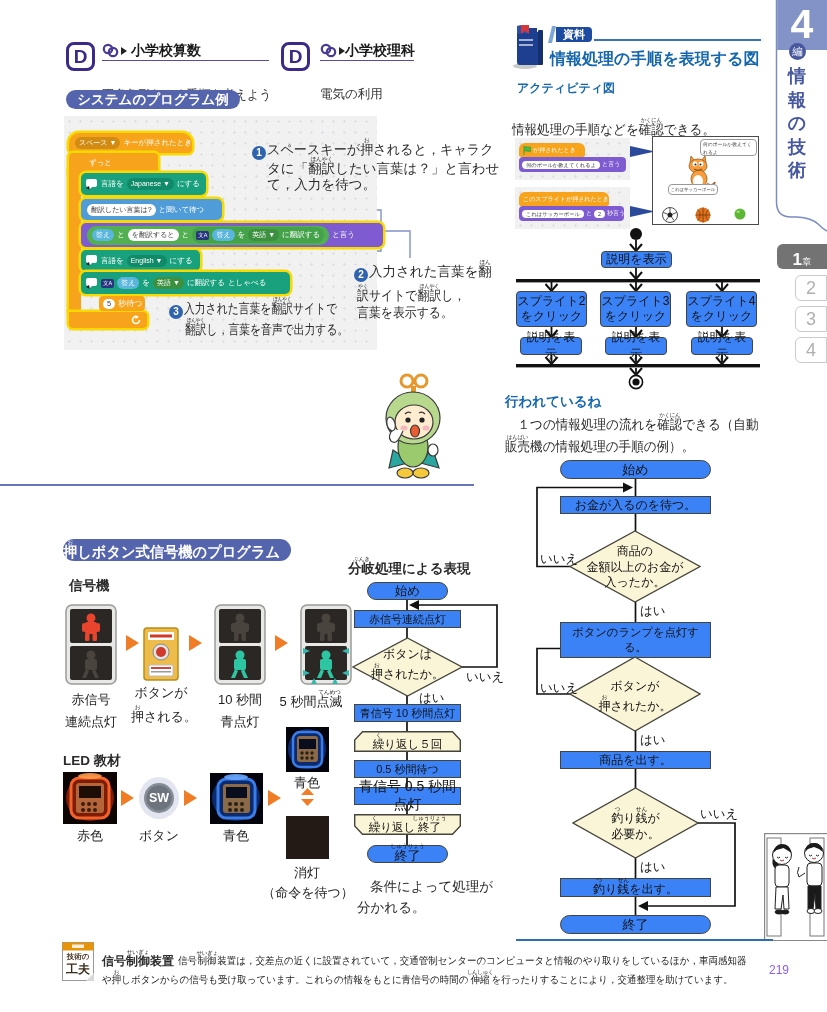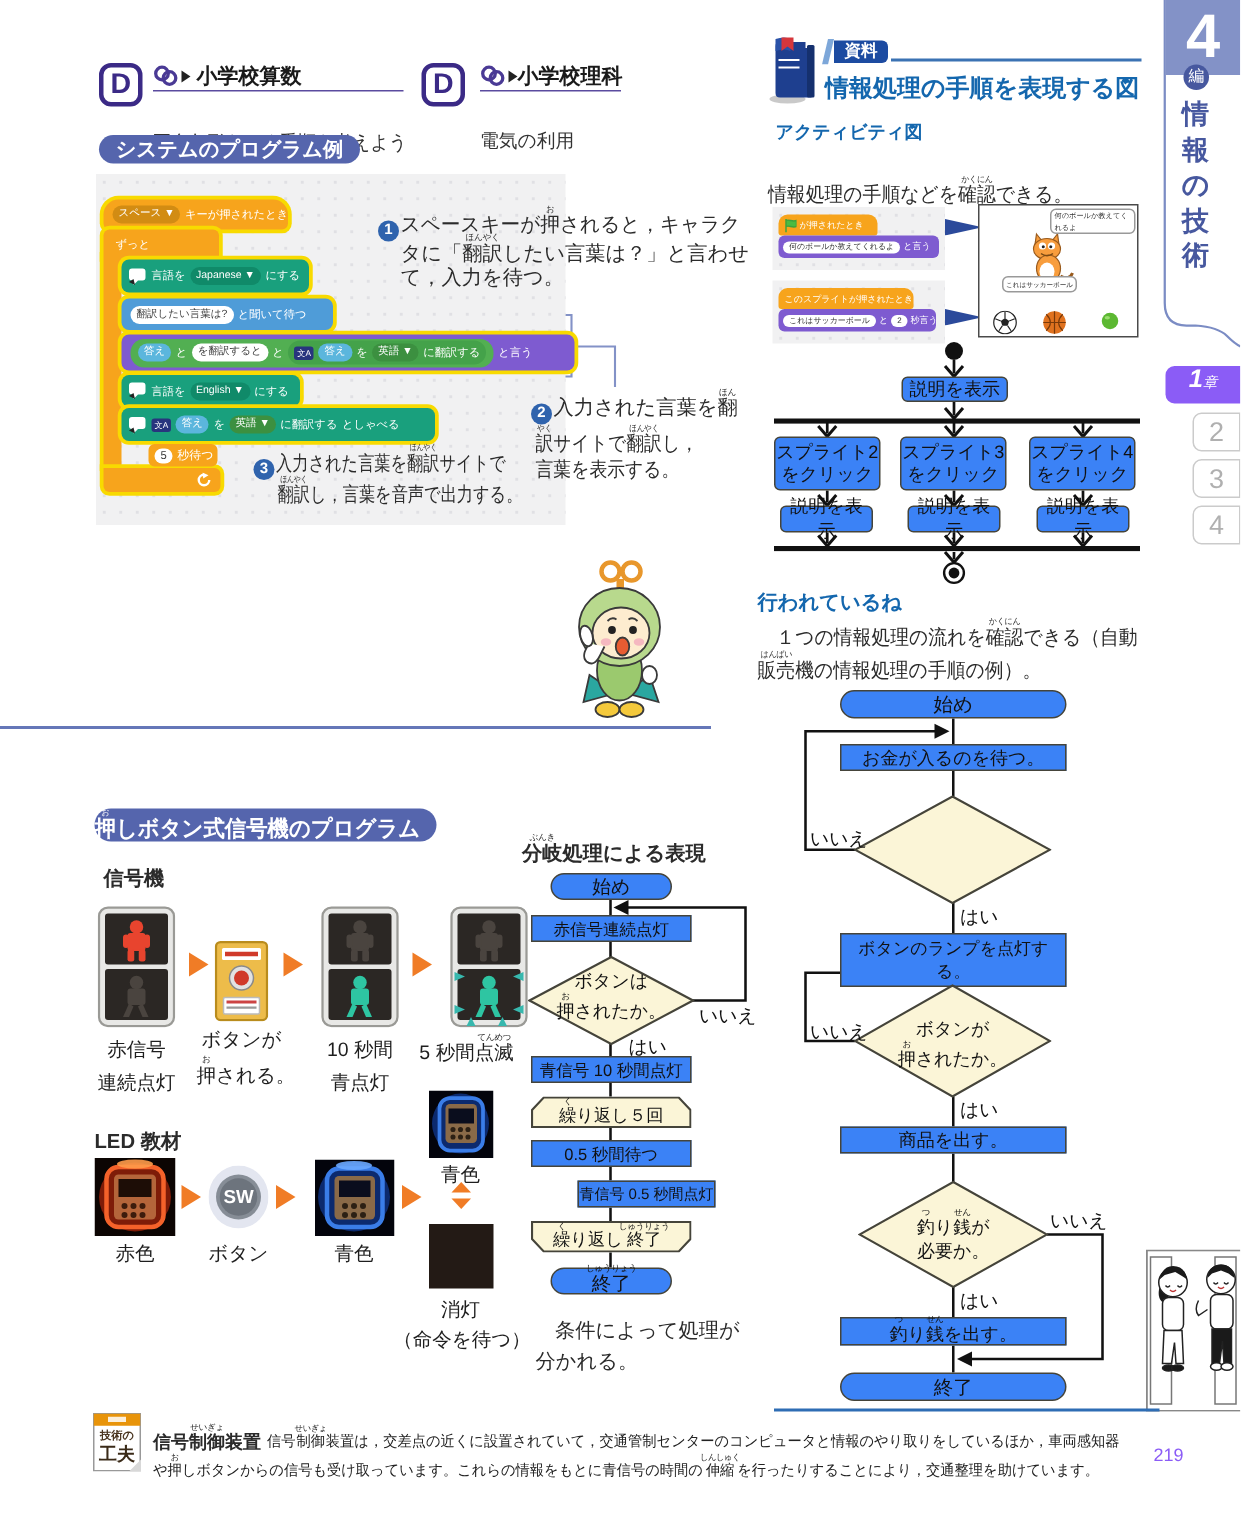--- a/index.html
+++ b/index.html
@@ -164,21 +164,21 @@
 
   <div class="pill-head abs" style="left:66px;top:90px;width:174px;height:19px;font-size:13.5px;line-height:19px;">システムのプログラム例</div>
 
   <div class="panel abs" style="left:64px;top:116px;width:313px;height:234px;"></div>
 
   <div class="sb" style="left:69px;top:133px;width:117px;height:20px;background:#f7a41c;border-radius:10px 10px 4px 4px;padding-left:6px;">
     <span class="oval" style="background:#d28c13;">スペース ▼</span>
       <span class="gap"></span>
     <span>キーが押されたとき</span>
   </div>
-  <div class="sb" style="left:69px;top:153px;width:69px;height:19px;background:#f7a41c;border-radius:4px 4px 0 0;padding-left:8px;">
+  <div class="sb" style="left:69px;top:153px;width:69px;height:19px;background:#f7a41c;border-radius:4px 4px 0 0;padding-left:20px;">
     <span>ずっと</span>
   </div>
   <div class="sb-plain" style="left:69px;top:168px;width:12px;height:146px;background:#f7a41c;border-radius:0;box-shadow:-2.5px 0 0 0 #f8da00;"></div>
   <div class="sb" style="left:69px;top:312px;width:72px;height:16px;background:#f7a41c;border-radius:0 4px 4px 4px;justify-content:flex-end;padding-right:6px;">
     <svg width="10" height="10" viewBox="0 0 10 10">
         <path d="M8.5,5 A3.5,3.5 0 1 1 5,1.5" stroke="#fff" stroke-width="1.6" fill="none"></path>
         <polygon points="4,0 8,1.8 4.5,4" fill="#fff"></polygon>
       </svg>
   </div>
 
@@ -490,21 +490,21 @@
     <div><span><ruby>押<rt>お</rt></ruby>されたか。</span></div>
   </div>
   <div class="fc" style="left:354px;top:704px;width:107px;height:18px;font-size:11px;">青信号 10 秒間点灯</div>
   <svg class="abs" style="left:354px;top:731px;" width="107" height="21" viewBox="0 0 107 21">
     <polygon points="8.5,0.7 98.5,0.7 106.3,9 106.3,20.3 0.7,20.3 0.7,9" fill="#fbf5d7" stroke="#45443a" stroke-width="1.4"></polygon>
   </svg>
   <div class="abs" style="left:354px;top:731px;width:107px;height:21px;display:flex;align-items:center;justify-content:center;font-size:11.5px;color:#111;">
       <span><ruby>繰<rt>く</rt></ruby>り返し５回</span>
     </div>
   <div class="fc" style="left:354px;top:760px;width:107px;height:18px;font-size:11px;">0.5 秒間待つ</div>
-  <div class="fc" style="left:354px;top:787px;width:92px;height:18px;font-size:10px;margin-left:31px;">青信号 0.5 秒間点灯</div>
+  <div class="fc" style="left:354px;top:787px;width:107px;height:18px;font-size:14px;">青信号 0.5 秒間点灯</div>
   <svg class="abs" style="left:354px;top:814px;" width="107" height="21" viewBox="0 0 107 21">
     <polygon points="0.7,0.7 106.3,0.7 106.3,12 98.5,20.3 8.5,20.3 0.7,12" fill="#fbf5d7" stroke="#45443a" stroke-width="1.4"></polygon>
   </svg>
   <div class="abs" style="left:354px;top:814px;width:107px;height:21px;display:flex;align-items:center;justify-content:center;font-size:11.5px;color:#111;">
       <span><ruby>繰<rt>く</rt></ruby>り返し<ruby>終了<rt>しゅうりょう</rt></ruby></span>
     </div>
   <div class="fc fc-pill" style="left:367px;top:845px;width:81px;height:18px;font-size:13px;">
       <span><ruby>終了<rt>しゅうりょう</rt></ruby></span>
     </div>
   <div class="fc-lbl" style="left:466px;top:669px;font-size:12.5px;">いいえ</div>
@@ -636,20 +636,25 @@
 
   <div class="abs bluehead" style="left:505px;top:393px;font-size:13.5px;">行われているね</div>
   <div class="abs para" style="left:505px;top:412px;"><span class="sqz" style="transform:scaleX(0.93);text-indent:13.5px;">１つの情報処理の流れを<ruby>確認<rt>かくにん</rt></ruby>できる（自動</span></div>
   <div class="abs para" style="left:505px;top:434px;"><span class="sqz" style="transform:scaleX(0.93);"><ruby>販売<rt>はんばい</rt></ruby>機の情報処理の手順の例）。</span></div>
 
   <div class="fc fc-pill" style="left:560px;top:460px;width:151px;height:19px;font-size:13px;">始め</div>
   <div class="fc" style="left:560px;top:496px;width:151px;height:18px;font-size:12px;">お金が入るのを待つ。</div>
   <svg class="abs" style="left:569px;top:530px;" width="132" height="73" viewBox="0 0 132 73">
     <polygon points="66,1 131,36.5 66,72 1,36.5" fill="#fbf5d7" stroke="#45443a" stroke-width="1.4"></polygon>
   </svg>
+  <div class="abs" style="left:569px;top:544px;width:132px;text-align:center;font-size:12px;line-height:15.5px;color:#111;">
+    <div>商品の</div>
+      <div>金額以上のお金が</div>
+      <div>入ったか。</div>
+  </div>
   <div class="fc" style="left:560px;top:622px;width:151px;height:36px;font-size:11.3px;">ボタンのランプを点灯する。</div>
   <svg class="abs" style="left:569px;top:656px;" width="132" height="76" viewBox="0 0 132 76">
     <polygon points="66,1 131,38 66,75 1,38" fill="#fbf5d7" stroke="#45443a" stroke-width="1.4"></polygon>
   </svg>
   <div class="abs" style="left:569px;top:678px;width:132px;text-align:center;font-size:12px;line-height:16px;color:#111;">
     <div>ボタンが</div>
       <div><span><ruby>押<rt>お</rt></ruby>されたか。</span></div>
   </div>
   <div class="fc" style="left:560px;top:751px;width:151px;height:18px;font-size:12px;">商品を出す。</div>
   <svg class="abs" style="left:572px;top:787px;" width="127" height="72" viewBox="0 0 127 72">
@@ -708,21 +713,21 @@
   <div class="abs" style="left:777px;top:1px;width:50px;text-align:center;font-size:41px;font-weight:bold;color:#fff;">4</div>
   <div class="abs" style="left:789px;top:43px;width:17px;height:17px;border-radius:50%;background:#47589f;color:#fff;font-size:10.5px;text-align:center;line-height:17px;">編</div>
   <div class="abs" style="left:787px;top:65px;font-size:18px;font-weight:bold;color:#47589f;line-height:23.5px;">
       <div class="vchar">情</div>
       <div class="vchar">報</div>
       <div class="vchar">の</div>
       <div class="vchar">技</div>
       <div class="vchar">術</div>
     </div>
 
-  <div class="chtab" style="left:777px;top:244px;width:50px;height:25px;background:#8b5cf6;color:#fff;line-height:18px;font-style:italic;">
+  <div class="chtab" style="left:777px;top:244px;width:50px;height:25px;background:#737373;color:#fff;line-height:32px;">
     <span style="font-size:17px;font-weight:bold;">1</span><span style="font-size:9.5px;">章</span>
   </div>
   <div class="chtab" style="left:795px;top:275px;width:32px;height:26px;background:#fff;border:1.4px solid #cbcbcb;color:#b0b0b0;font-size:18px;line-height:24px;">2</div>
   <div class="chtab" style="left:795px;top:306px;width:32px;height:26px;background:#fff;border:1.4px solid #cbcbcb;color:#b0b0b0;font-size:18px;line-height:24px;">3</div>
   <div class="chtab" style="left:795px;top:337px;width:32px;height:26px;background:#fff;border:1.4px solid #cbcbcb;color:#b0b0b0;font-size:18px;line-height:24px;">4</div>
 
   <div class="abs" style="left:516px;top:939px;width:257px;height:1.6px;background:#2e6db4;"></div>
   <svg class="abs" style="left:62px;top:942px;" width="32" height="39" viewBox="0 0 32 39">
     <rect x="0.5" y="0.5" width="31" height="38" fill="#fff" stroke="#999" stroke-width="1"></rect>
     <rect x="0.5" y="0.5" width="31" height="8" fill="#e8940a"></rect>

